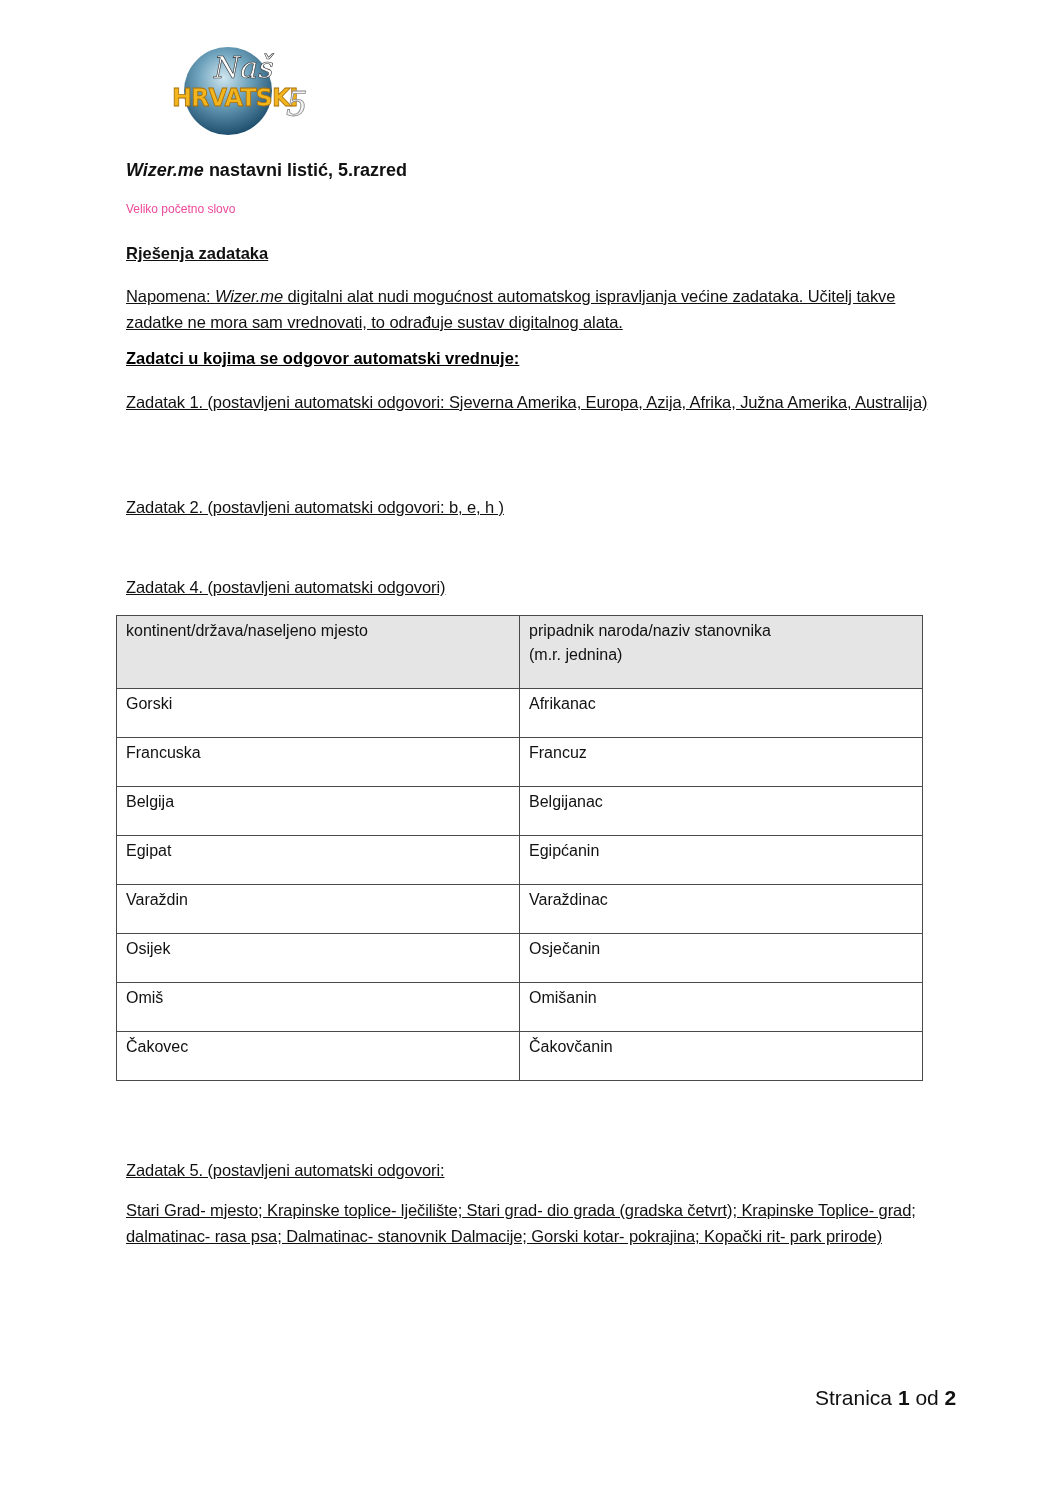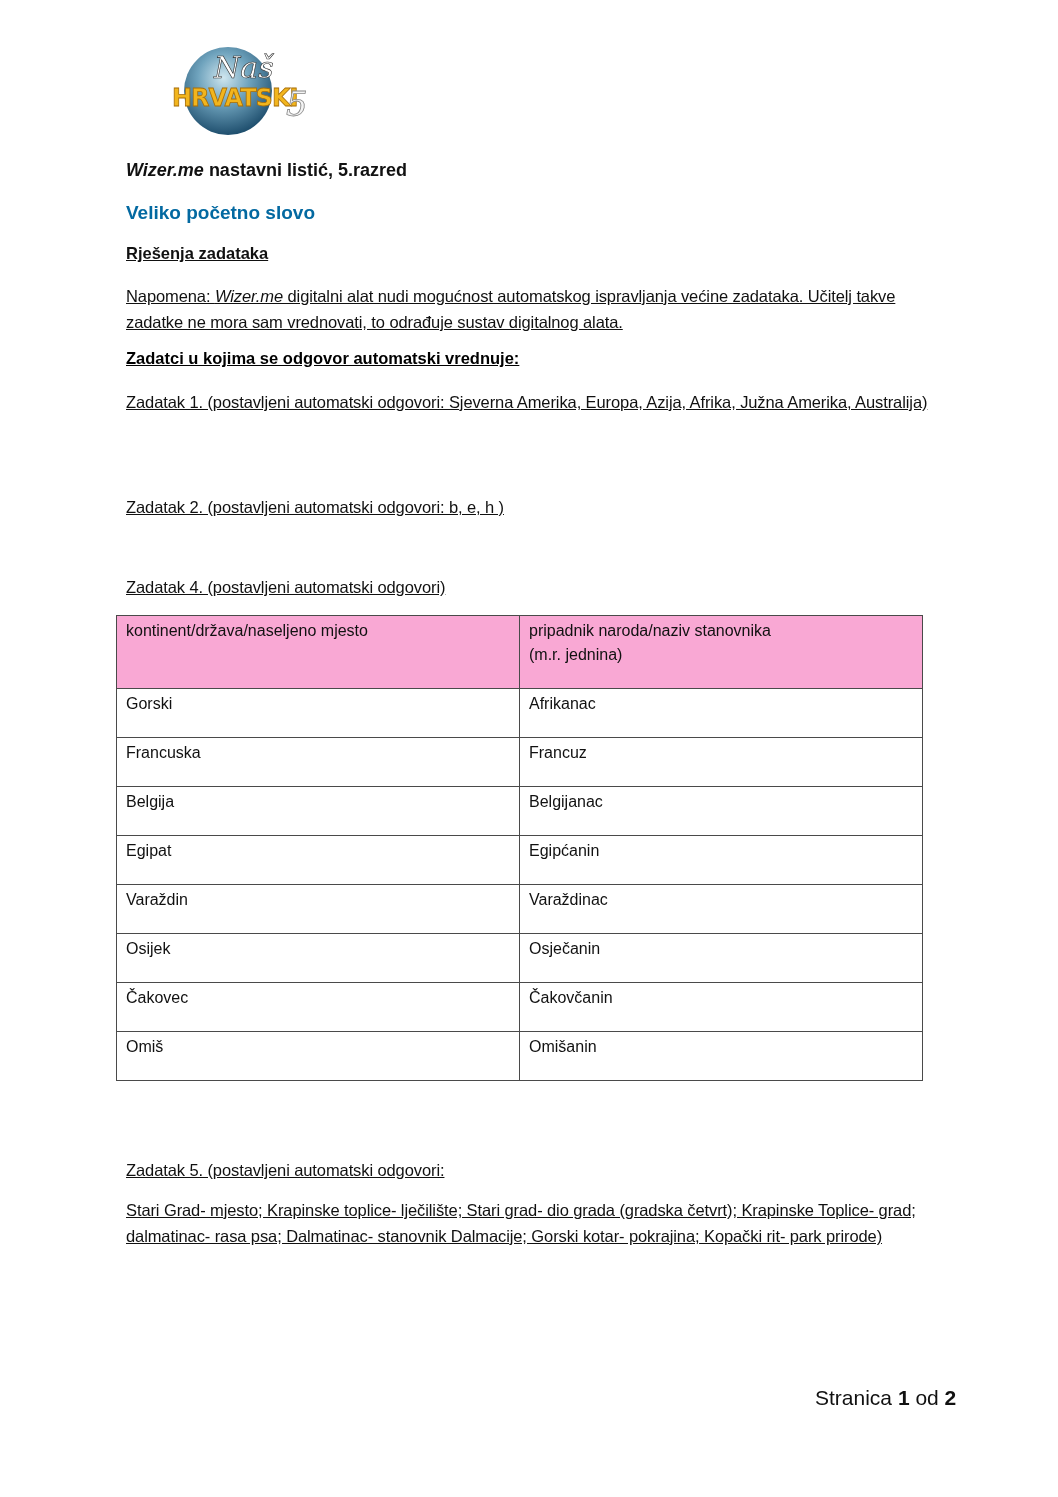--- a/index.html
+++ b/index.html
@@ -9,37 +9,37 @@
       color: #111111;
     }
     .page { position: absolute; left: 0; top: 0; width: 1058px; height: 1497px; }
     .abs { position: absolute; }
     .logo {
       left: 128px; top: 36px; width: 205px; height: 105px;
     }
     .body-text { font-size: 16.5px; line-height: 26px; letter-spacing: -0.1px; text-decoration: underline; }
     .title-line { left: 126px; top: 160px; font-size: 18px; font-weight: bold; }
     .title-line .italic { font-style: italic; }
-    .subtitle { left: 126px; top: 202px; font-size: 19px; font-weight: bold; color: #0369a1; }
+    .subtitle { left: 126px; top: 202px; font-size: 12px; font-weight: normal; color: #ec4899; }
     .solutions { left: 126px; top: 244px; font-size: 16.5px; font-weight: bold; text-decoration: underline; }
     .note { left: 126px; top: 283px; width: 820px; }
     .note .italic { font-style: italic; }
     .auto-heading { left: 126px; top: 349px; font-size: 16.5px; font-weight: bold; color: #000000; text-decoration: underline; }
     .task1 { left: 126px; top: 389px; width: 810px; }
     .task2 { left: 126px; top: 494px; }
     .task4 { left: 126px; top: 574px; }
     table.answers {
       position: absolute; left: 116px; top: 615px; width: 807px;
       border-collapse: collapse; font-size: 16px;
     }
     table.answers td {
       border: 1.5px solid #4a4a4a; vertical-align: top;
       padding: 3px 9px 0 9px; width: 50%; line-height: 24px;
     }
-    table.answers tr.head td { background: #f9a8d4; height: 69px; }
+    table.answers tr.head td { background: #e5e5e5; height: 69px; }
     table.answers tr.row td { height: 45px; }
     .task5 { left: 126px; top: 1157px; }
     .task5-answers { left: 126px; top: 1197px; width: 820px; }
     .footer { left: 815px; top: 1386px; font-size: 21px; }
     .footer b { font-weight: bold; }
   </style>
 </head>
 <body>
 
 <div class="page">
@@ -104,26 +104,26 @@
     </tr>
     <tr class="row">
       <td>Varaždin</td>
       <td>Varaždinac</td>
     </tr>
     <tr class="row">
       <td>Osijek</td>
       <td>Osječanin</td>
     </tr>
     <tr class="row">
+      <td>Omiš</td>
+      <td>Omišanin</td>
+    </tr>
+    <tr class="row">
       <td>Čakovec</td>
       <td>Čakovčanin</td>
-    </tr>
-    <tr class="row">
-      <td>Omiš</td>
-      <td>Omišanin</td>
     </tr>
   </tbody>
     </table>
 
   <div class="abs task5 body-text">Zadatak 5. (postavljeni automatski odgovori:</div>
 
   <div class="abs task5-answers body-text">Stari Grad- mjesto; Krapinske toplice- lječilište; Stari grad- dio grada (gradska četvrt); Krapinske Toplice- grad; dalmatinac- rasa psa; Dalmatinac- stanovnik Dalmacije; Gorski kotar- pokrajina; Kopački rit- park prirode)</div>
 
   <div class="abs footer">
     <span>Stranica </span><b>1</b><span> od </span><b>2</b>

